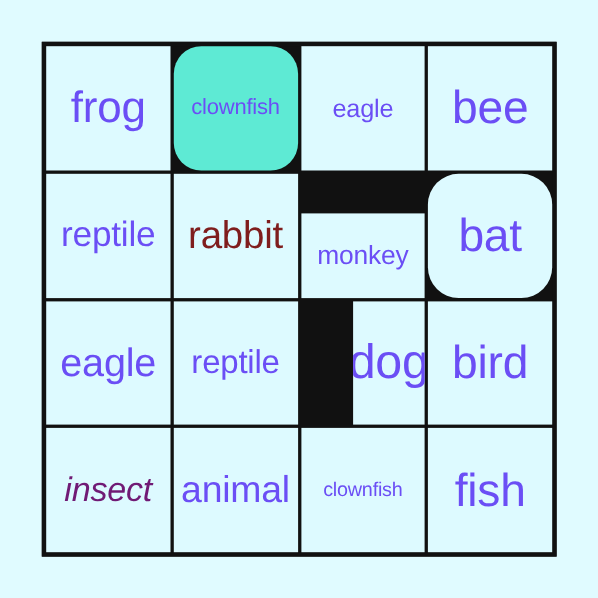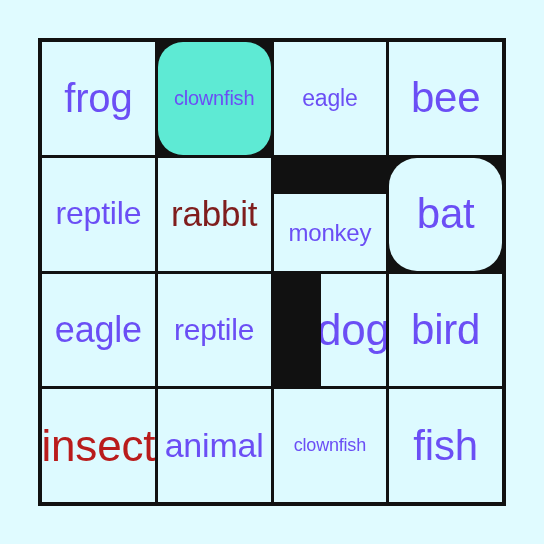--- a/index.html
+++ b/index.html
@@ -91,21 +91,21 @@
 
   <div class="bingo-cell" style="background: rgb(221, 250, 255); margin-left: 47px;">
     <span class="bingo-cell-label" style="font-size: 44px; color: rgb(107, 78, 245);">dog</span>
   </div>
 
   <div class="bingo-cell" style="background: rgb(221, 250, 255);">
     <span class="bingo-cell-label" style="font-size: 42px; color: rgb(107, 78, 245);">bird</span>
   </div>
 
   <div class="bingo-cell" style="background: rgb(221, 250, 255);">
-    <span class="bingo-cell-label" style="font-size: 44px; color: #b91c1c;">insect</span>
+    <span class="bingo-cell-label" style="font-size: 31px; color: #701a75; font-style: italic;">insect</span>
   </div>
 
   <div class="bingo-cell" style="background: rgb(221, 250, 255);">
     <span class="bingo-cell-label" style="font-size: 34px; color: rgb(107, 78, 245);">animal</span>
   </div>
 
   <div class="bingo-cell" style="background: rgb(221, 250, 255);">
     <span class="bingo-cell-label" style="font-size: 18px; color: rgb(107, 78, 245);">clownfish</span>
   </div>
 

